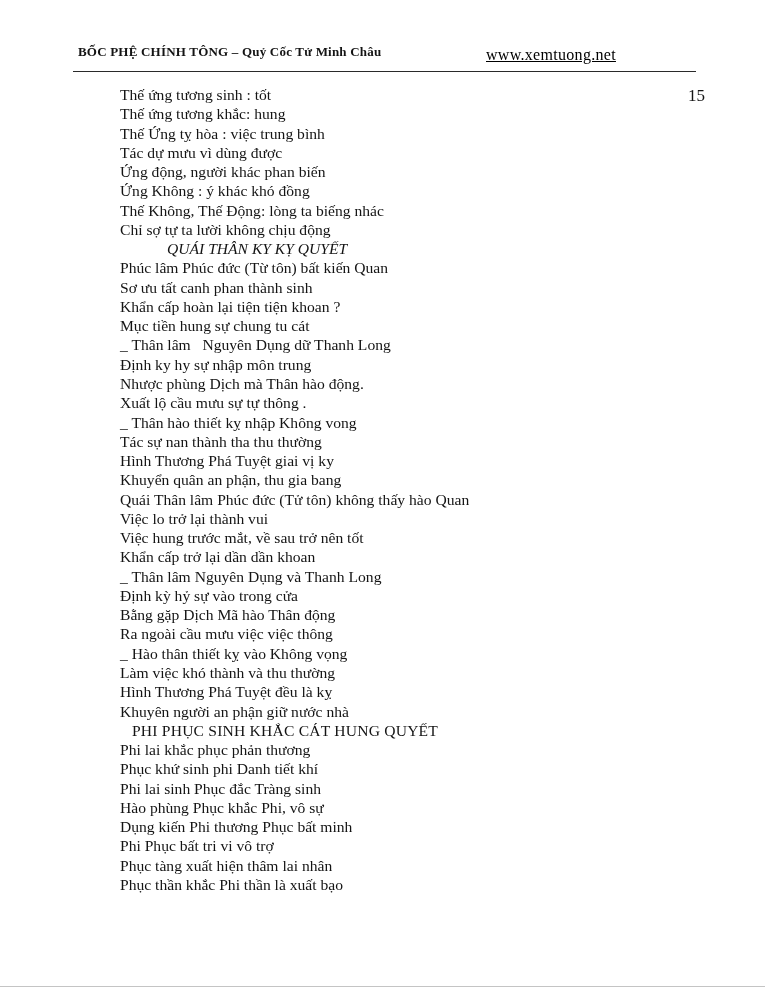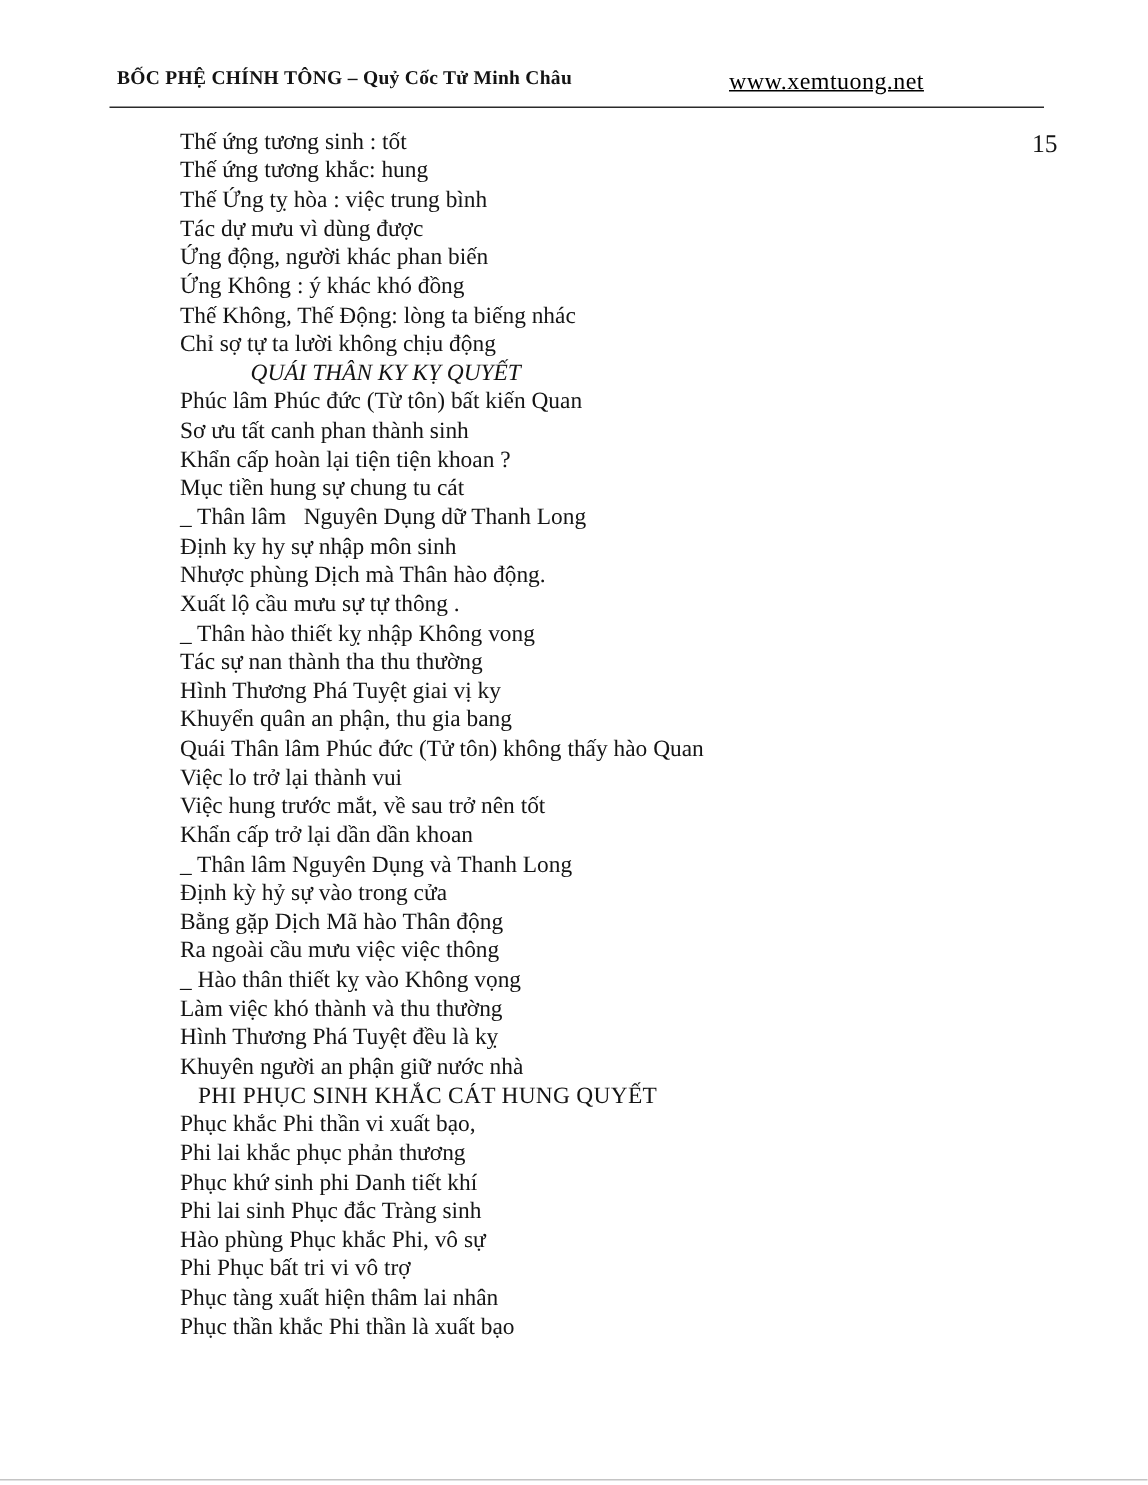--- a/index.html
+++ b/index.html
@@ -74,45 +74,45 @@
       <div class="line i">Ứng động, người khác phan biến</div>
       <div class="line i">Ứng Không : ý khác khó đồng</div>
       <div class="line i">Thế Không, Thế Động: lòng ta biếng nhác</div>
       <div class="line i">Chỉ sợ tự ta lười không chịu động</div>
       <div class="line ih">QUÁI THÂN KY KỴ QUYẾT</div>
       <div class="line i">Phúc lâm Phúc đức (Từ tôn) bất kiến Quan</div>
       <div class="line i">Sơ ưu tất canh phan thành sinh</div>
       <div class="line i">Khẩn cấp hoàn lại tiện tiện khoan ?</div>
       <div class="line i">Mục tiền hung sự chung tu cát</div>
       <div class="line i">_ Thân lâm   Nguyên Dụng dữ Thanh Long</div>
-      <div class="line i">Định ky hy sự nhập môn sinh</div>
+      <div class="line i">Định ky hy sự nhập môn trung</div>
       <div class="line i">Nhược phùng Dịch mà Thân hào động.</div>
       <div class="line i">Xuất lộ cầu mưu sự tự thông .</div>
       <div class="line i">_ Thân hào thiết kỵ nhập Không vong</div>
       <div class="line i">Tác sự nan thành tha thu thường</div>
       <div class="line i">Hình Thương Phá Tuyệt giai vị ky</div>
       <div class="line i">Khuyển quân an phận, thu gia bang</div>
       <div class="line i">Quái Thân lâm Phúc đức (Tử tôn) không thấy hào Quan</div>
       <div class="line i">Việc lo trở lại thành vui</div>
       <div class="line i">Việc hung trước mắt, về sau trở nên tốt</div>
       <div class="line i">Khẩn cấp trở lại dần dần khoan</div>
       <div class="line i">_ Thân lâm Nguyên Dụng và Thanh Long</div>
       <div class="line i">Định kỳ hỷ sự vào trong cửa</div>
       <div class="line i">Bằng gặp Dịch Mã hào Thân động</div>
       <div class="line i">Ra ngoài cầu mưu việc việc thông</div>
       <div class="line i">_ Hào thân thiết kỵ vào Không vọng</div>
       <div class="line i">Làm việc khó thành và thu thường</div>
       <div class="line i">Hình Thương Phá Tuyệt đều là kỵ</div>
       <div class="line i">Khuyên người an phận giữ nước nhà</div>
       <div class="line rh">PHI PHỤC SINH KHẮC CÁT HUNG QUYẾT</div>
-      <div class="line r">Phục khắc Phi thần vi xuất bạo,</div>
       <div class="line r">Phi lai khắc phục phản thương</div>
       <div class="line r">Phục khứ sinh phi Danh tiết khí</div>
       <div class="line r">Phi lai sinh Phục đắc Tràng sinh</div>
       <div class="line r">Hào phùng Phục khắc Phi, vô sự</div>
+      <div class="line r">Dụng kiến Phi thương Phục bất minh</div>
       <div class="line r">Phi Phục bất tri vi vô trợ</div>
       <div class="line r">Phục tàng xuất hiện thâm lai nhân</div>
       <div class="line r">Phục thần khắc Phi thần là xuất bạo</div>
     </div>
 
   <div class="bottom-edge"></div>
 
 </div>
 
 </body></html>

